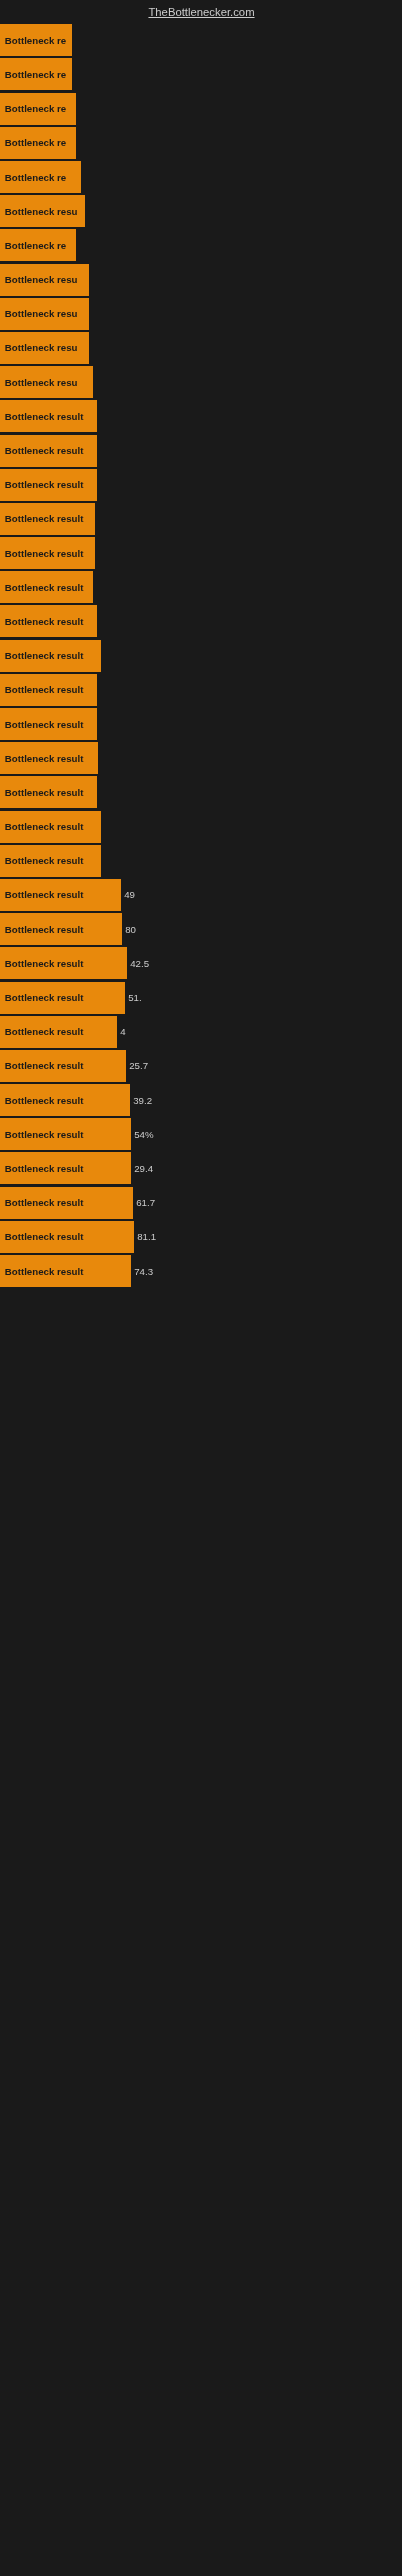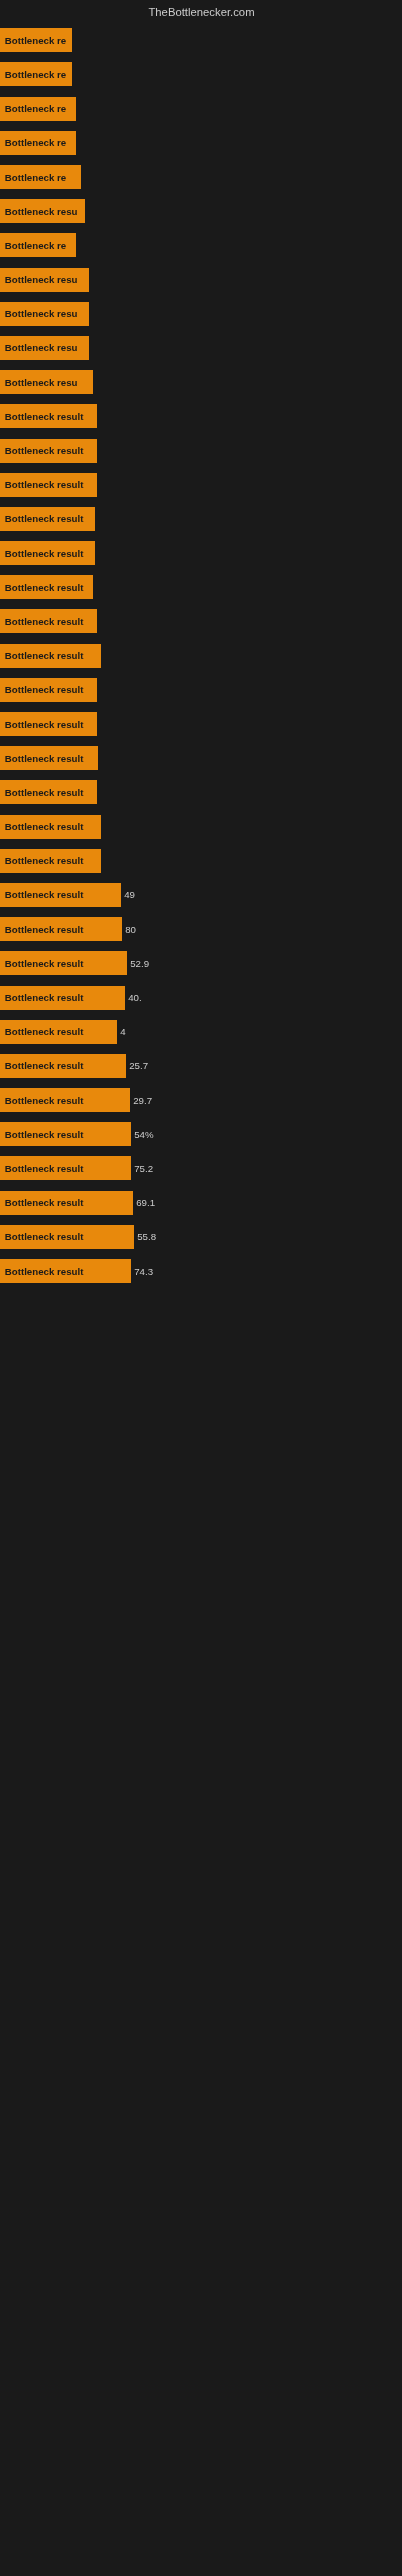--- a/index.html
+++ b/index.html
@@ -12,38 +12,39 @@
       background-color: #1a1a1a;
       font-family: Arial, sans-serif;
       font-size: 10.5px;
     }
     .header {
       text-align: center;
       padding: 6.4px 0 3.2px 0;
       color: #cccccc;
       font-size: 11.3px;
       font-weight: normal;
+      text-decoration: underline;
     }
     .bar-row {
       display: flex;
       align-items: center;
       margin: 3.2px 0;
       height: 31px;
       padding: 1.6px 0;
     }
     .bar-label {
       background-color: #e8890c;
       color: #1a1a1a;
       font-size: 9.7px;
       font-weight: bold;
       padding: 4.8px 4.8px;
       white-space: nowrap;
       display: flex;
       align-items: center;
-      height: 24px;
+      height: 32px;
       min-width: 8px;
     }
     .bar-value {
       color: #cccccc;
       font-size: 9.7px;
       padding-left: 3.2px;
     }
   </style>
 </head>
 <body>
@@ -131,52 +132,52 @@
     <div class="bar-row">
       <div class="bar-label" style="width: 121px;">Bottleneck result</div>
       <span class="bar-value">49</span>
     </div>
     <div class="bar-row">
       <div class="bar-label" style="width: 122px;">Bottleneck result</div>
       <span class="bar-value">80</span>
     </div>
     <div class="bar-row">
       <div class="bar-label" style="width: 127px;">Bottleneck result</div>
-      <span class="bar-value">52.9</span>
+      <span class="bar-value">42.5</span>
     </div>
     <div class="bar-row">
       <div class="bar-label" style="width: 125px;">Bottleneck result</div>
-      <span class="bar-value">40.</span>
+      <span class="bar-value">51.</span>
     </div>
     <div class="bar-row">
       <div class="bar-label" style="width: 117px;">Bottleneck result</div>
       <span class="bar-value">4</span>
     </div>
     <div class="bar-row">
       <div class="bar-label" style="width: 126px;">Bottleneck result</div>
       <span class="bar-value">25.7</span>
     </div>
     <div class="bar-row">
       <div class="bar-label" style="width: 130px;">Bottleneck result</div>
-      <span class="bar-value">29.7</span>
+      <span class="bar-value">39.2</span>
     </div>
     <div class="bar-row">
       <div class="bar-label" style="width: 131px;">Bottleneck result</div>
       <span class="bar-value">54%</span>
     </div>
     <div class="bar-row">
       <div class="bar-label" style="width: 131px;">Bottleneck result</div>
-      <span class="bar-value">75.2</span>
+      <span class="bar-value">29.4</span>
     </div>
     <div class="bar-row">
       <div class="bar-label" style="width: 133px;">Bottleneck result</div>
-      <span class="bar-value">69.1</span>
+      <span class="bar-value">61.7</span>
     </div>
     <div class="bar-row">
       <div class="bar-label" style="width: 134px;">Bottleneck result</div>
-      <span class="bar-value">55.8</span>
+      <span class="bar-value">81.1</span>
     </div>
     <div class="bar-row">
       <div class="bar-label" style="width: 131px;">Bottleneck result</div>
       <span class="bar-value">74.3</span>
     </div>
   </div>
 
 
 </body></html>

